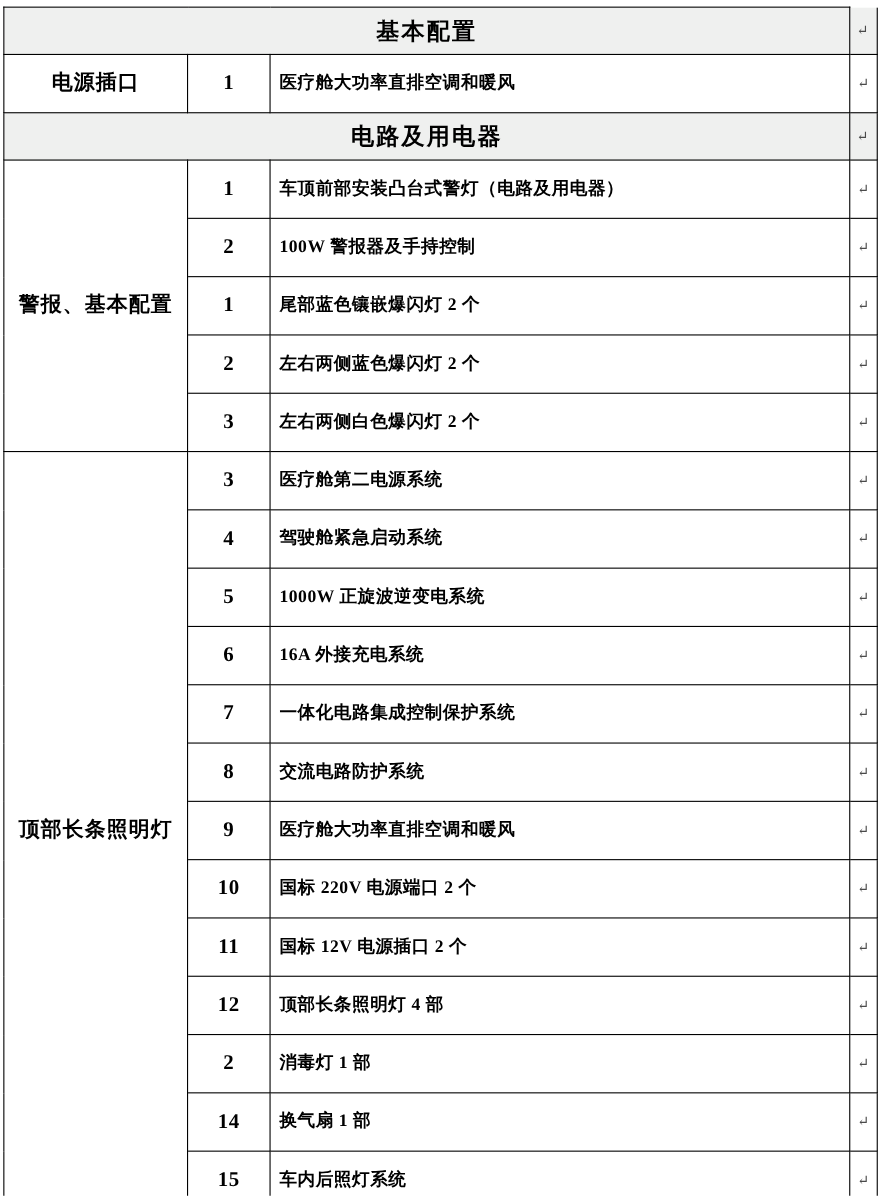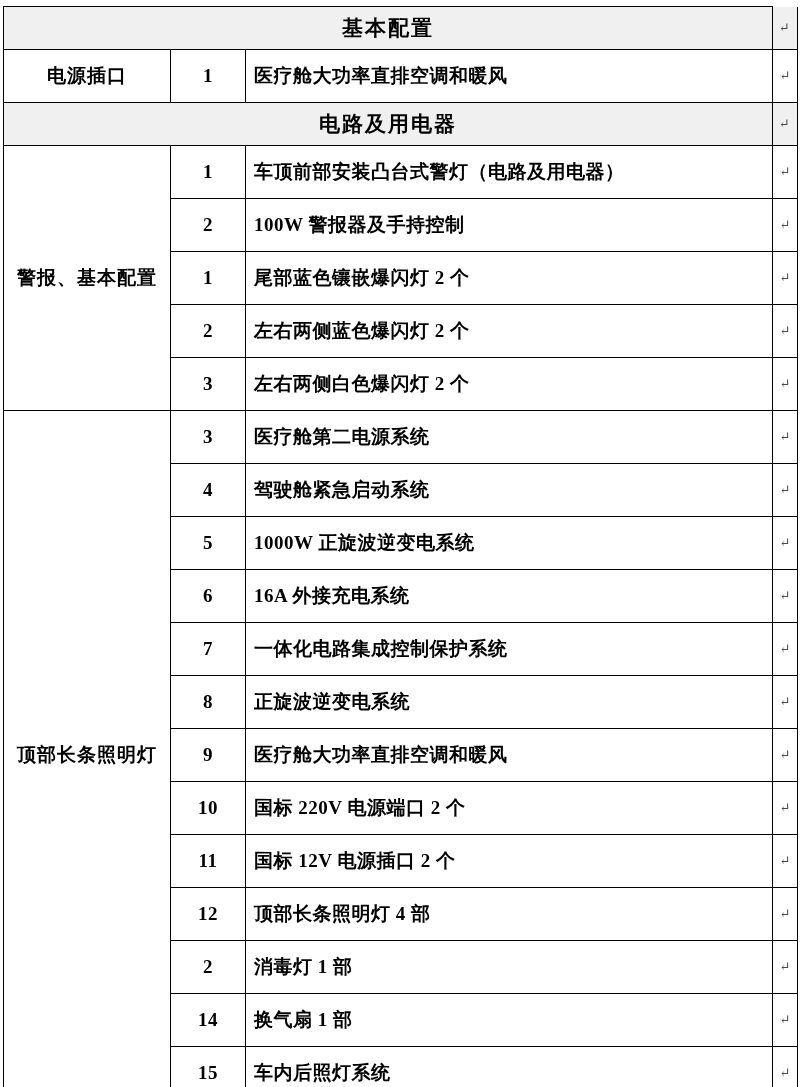--- a/index.html
+++ b/index.html
@@ -57,21 +57,21 @@
     text-align: center;
     font-size: 19px;
     letter-spacing: 1px;
   }
   .num .cell-inner {
     text-align: center;
     font-size: 19px;
   }
   .desc .cell-inner {
     text-align: left;
-    font-size: 19px;
+    font-size: 16px;
   }
   .mark {
     border-left: 1px solid #000000;
   }
   .mark .cell-inner {
     text-align: center;
     font-size: 13px;
     font-weight: normal;
     color: #4a4a4a;
     padding: 6px 2px;
@@ -248,21 +248,21 @@
         </td>
         <td class="mark">
           <div class="cell-inner">↵</div>
         </td>
       </tr>
       <tr class="row-tall">
         <td class="num">
           <div class="cell-inner">8</div>
         </td>
         <td class="desc">
-          <div class="cell-inner">正旋波逆变电系统</div>
+          <div class="cell-inner">交流电路防护系统</div>
         </td>
         <td class="mark">
           <div class="cell-inner">↵</div>
         </td>
       </tr>
       <tr class="row-tall">
         <td class="num">
           <div class="cell-inner">9</div>
         </td>
         <td class="desc">

